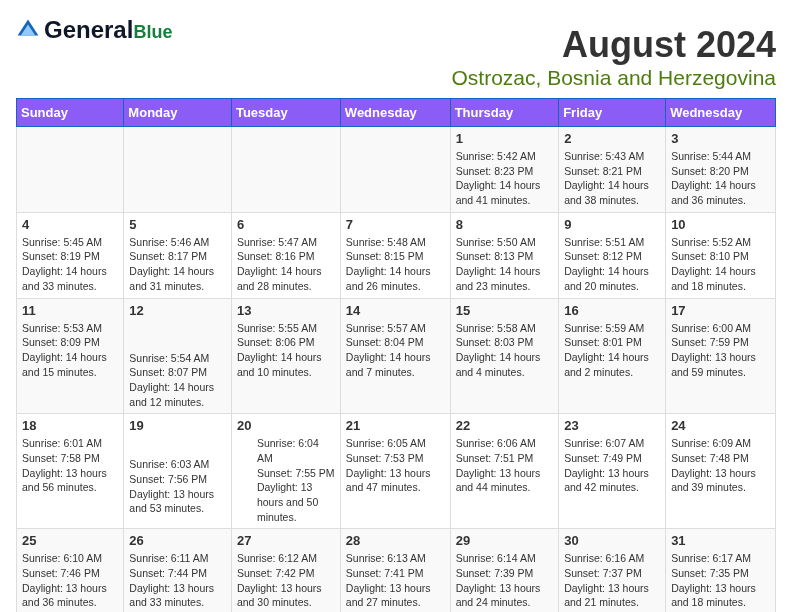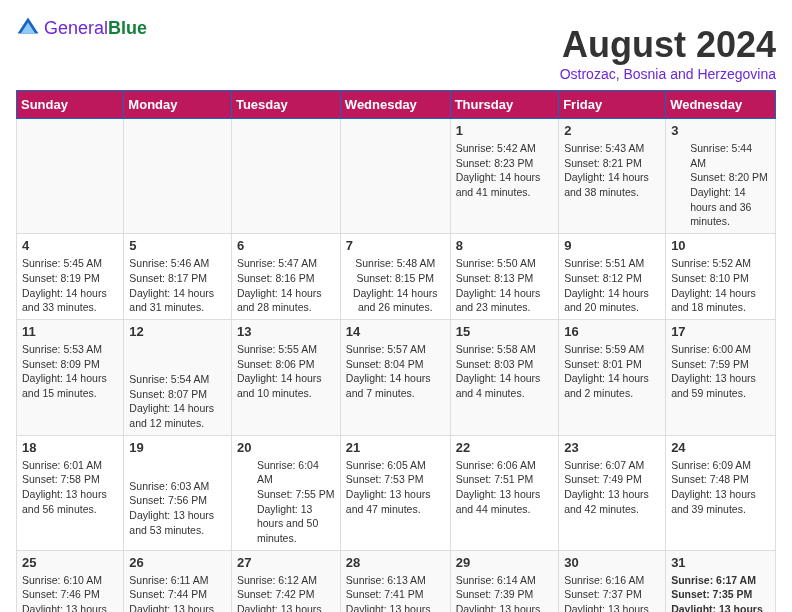--- a/index.html
+++ b/index.html
@@ -15,53 +15,53 @@
       justify-content: space-between;
       align-items: flex-start;
       margin-bottom: 8px;
     }
     .logo {
       display: flex;
       align-items: center;
       gap: 4px;
     }
     .logo-text-general {
-      font-size: 18px;
-      font-weight: normal;
-      color: #6d28d9;
+      font-size: 24px;
+      font-weight: bold;
+      color: #0f172a;
     }
     .logo-text-blue {
       font-size: 18px;
       font-weight: bold;
       color: #15803d;
     }
     .logo-icon {
       width: 24px;
       height: 24px;
     }
     .title-area {
       text-align: right;
       margin-top: 8px;
     }
     .month-title {
       font-size: 36px;
       font-weight: bold;
       color: #333;
     }
     .location-title {
-      font-size: 14px;
-      color: #6d28d9;
+      font-size: 21px;
+      color: #4d7c0f;
     }
     table {
       width: 100%;
       border-collapse: collapse;
       font-size: 11px;
     }
     thead tr {
-      background-color: #be185d;
+      background-color: #8b5cf6;
       color: #fff;
     }
     thead th {
       padding: 6px 4px;
       text-align: left;
       font-size: 13px;
       font-weight: bold;
       border: 1px solid #1565c0;
     }
     tbody tr {
@@ -139,21 +139,21 @@
 Daylight: 14 hours and 41 minutes.</div>
         </td>
         <td>
           <div class="day-number">2</div>
           <div class="day-info" style="white-space: pre-line;">Sunrise: 5:43 AM
 Sunset: 8:21 PM
 Daylight: 14 hours and 38 minutes.</div>
         </td>
         <td>
           <div class="day-number">3</div>
-          <div class="day-info" style="white-space: pre-line; margin-left: 19px;">Sunrise: 5:44 AM
+          <div class="day-info" style="white-space: pre-line;">Sunrise: 5:44 AM
 Sunset: 8:20 PM
 Daylight: 14 hours and 36 minutes.</div>
         </td>
       </tr>
       <tr>
         <td>
           <div class="day-number">4</div>
           <div class="day-info" style="white-space: pre-line;">Sunrise: 5:45 AM
 Sunset: 8:19 PM
 Daylight: 14 hours and 33 minutes.</div>
@@ -165,21 +165,21 @@
 Daylight: 14 hours and 31 minutes.</div>
         </td>
         <td>
           <div class="day-number">6</div>
           <div class="day-info" style="white-space: pre-line;">Sunrise: 5:47 AM
 Sunset: 8:16 PM
 Daylight: 14 hours and 28 minutes.</div>
         </td>
         <td>
           <div class="day-number">7</div>
-          <div class="day-info" style="white-space: pre-line; text-align: center;">Sunrise: 5:48 AM
+          <div class="day-info" style="white-space: pre-line;">Sunrise: 5:48 AM
 Sunset: 8:15 PM
 Daylight: 14 hours and 26 minutes.</div>
         </td>
         <td>
           <div class="day-number">8</div>
           <div class="day-info" style="white-space: pre-line;">Sunrise: 5:50 AM
 Sunset: 8:13 PM
 Daylight: 14 hours and 23 minutes.</div>
         </td>
         <td>
@@ -315,19 +315,19 @@
 Daylight: 13 hours and 24 minutes.</div>
         </td>
         <td>
           <div class="day-number">30</div>
           <div class="day-info" style="white-space: pre-line;">Sunrise: 6:16 AM
 Sunset: 7:37 PM
 Daylight: 13 hours and 21 minutes.</div>
         </td>
         <td>
           <div class="day-number">31</div>
-          <div class="day-info" style="white-space: pre-line; font-weight: bold;">Sunrise: 6:17 AM
+          <div class="day-info" style="white-space: pre-line;">Sunrise: 6:17 AM
 Sunset: 7:35 PM
 Daylight: 13 hours and 18 minutes.</div>
         </td>
       </tr>
     </tbody>
 </table>
 
 </body></html>

